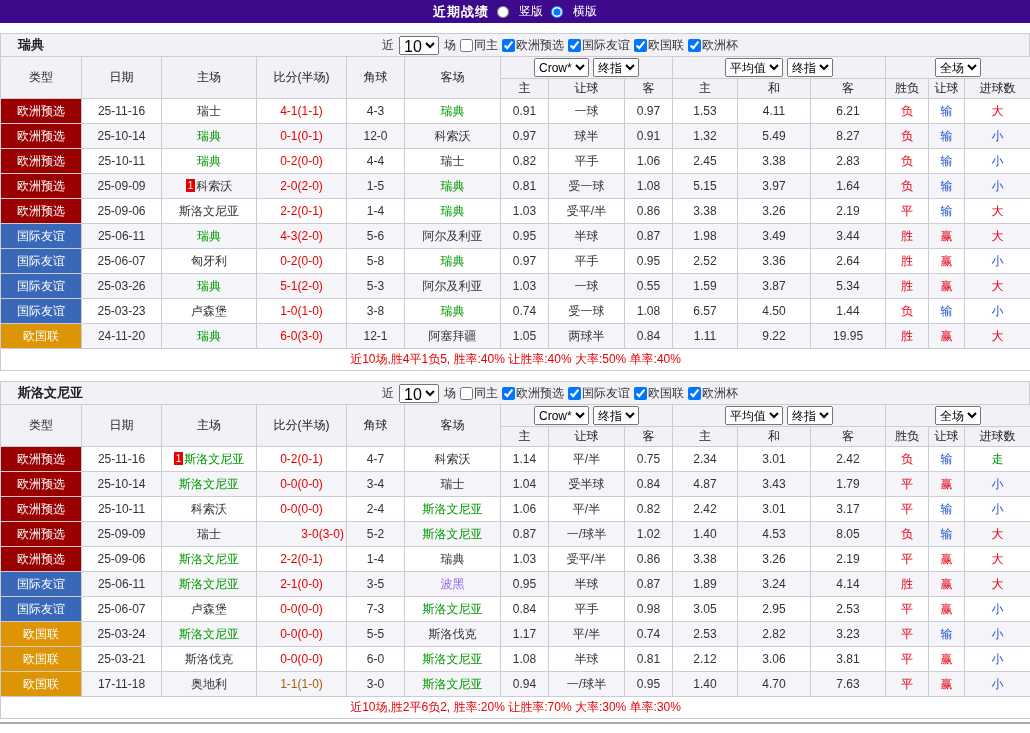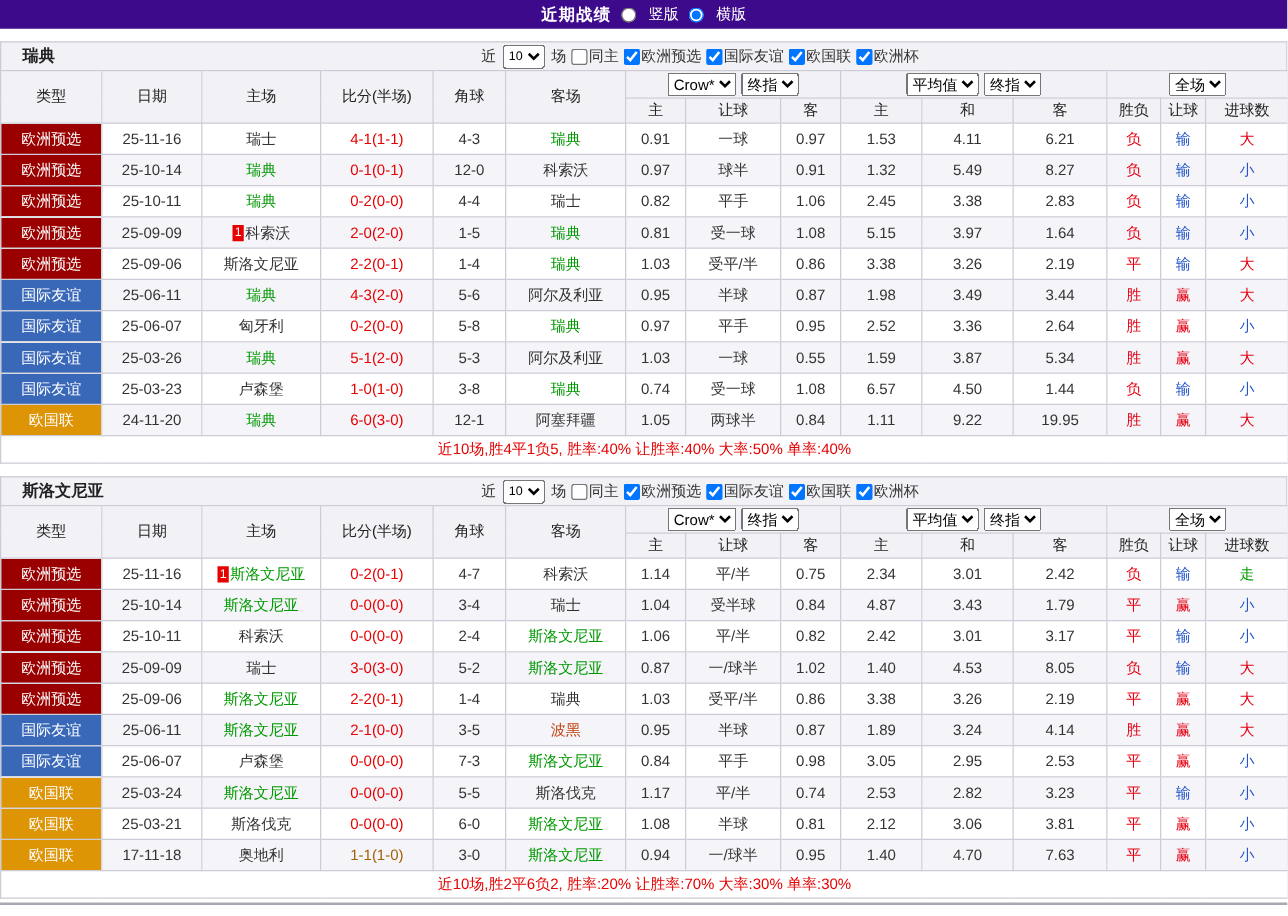--- a/index.html
+++ b/index.html
@@ -35,21 +35,21 @@
   }
   .team-name { position: absolute; left: 17px; font-weight: bold; font-size: 13px; color: #222; }
   .filters {
     margin: 0 auto;
     position: relative;
     left: 45px;
     display: flex;
     align-items: center;
     gap: 3px;
   }
-  .filters select { height: 19px; font-size: 10px; }
+  .filters select { height: 19px; font-size: 16px; }
   .cb-label { display: inline-flex; align-items: center; cursor: pointer; margin-left: 1px; }
   .cb-label input { width: 13px; height: 13px; margin: 0 1px 0 0; }
 
   table { width: 1030px; border-collapse: collapse; table-layout: fixed; }
   th, td {
     border: 1px solid #ccccd6;
     text-align: center;
     white-space: nowrap;
     overflow: hidden;
   }
@@ -458,21 +458,21 @@
             <td>3.01</td>
             <td>3.17</td>
             <td style="color: rgb(230, 0, 18);">平</td>
             <td style="color: rgb(34, 85, 204);">输</td>
             <td style="color: rgb(34, 85, 204);">小</td>
           </tr>
           <tr class="alt">
             <td class="type-cell" style="background: rgb(154, 0, 0);">欧洲预选</td>
             <td>25-09-09</td>
             <td class="team-cell"><span style="color: rgb(51, 51, 51);">瑞士</span></td>
-            <td style="color: rgb(230, 0, 0);">3-0(3-0)</td>
+            <td style="color: rgb(230, 0, 0); text-align: right;">3-0(3-0)</td>
             <td>5-2</td>
             <td class="team-cell"><span style="color: rgb(0, 153, 0);">斯洛文尼亚</span></td>
             <td>0.87</td>
             <td>一/球半</td>
             <td>1.02</td>
             <td>1.40</td>
             <td>4.53</td>
             <td>8.05</td>
             <td style="color: rgb(230, 0, 18);">负</td>
             <td style="color: rgb(34, 85, 204);">输</td>
@@ -494,21 +494,21 @@
             <td style="color: rgb(230, 0, 18);">平</td>
             <td style="color: rgb(230, 0, 18);">赢</td>
             <td style="color: rgb(230, 0, 18);">大</td>
           </tr>
           <tr class="alt">
             <td class="type-cell" style="background: rgb(58, 104, 185);">国际友谊</td>
             <td>25-06-11</td>
             <td class="team-cell"><span style="color: rgb(0, 153, 0);">斯洛文尼亚</span></td>
             <td style="color: rgb(230, 0, 0);">2-1(0-0)</td>
             <td>3-5</td>
-            <td class="team-cell"><span style="color: #c2410c;">波黑</span></td>
+            <td class="team-cell"><span style="color: #8b5cf6;">波黑</span></td>
             <td>0.95</td>
             <td>半球</td>
             <td>0.87</td>
             <td>1.89</td>
             <td>3.24</td>
             <td>4.14</td>
             <td style="color: rgb(230, 0, 18);">胜</td>
             <td style="color: rgb(230, 0, 18);">赢</td>
             <td style="color: rgb(230, 0, 18);">大</td>
           </tr>

